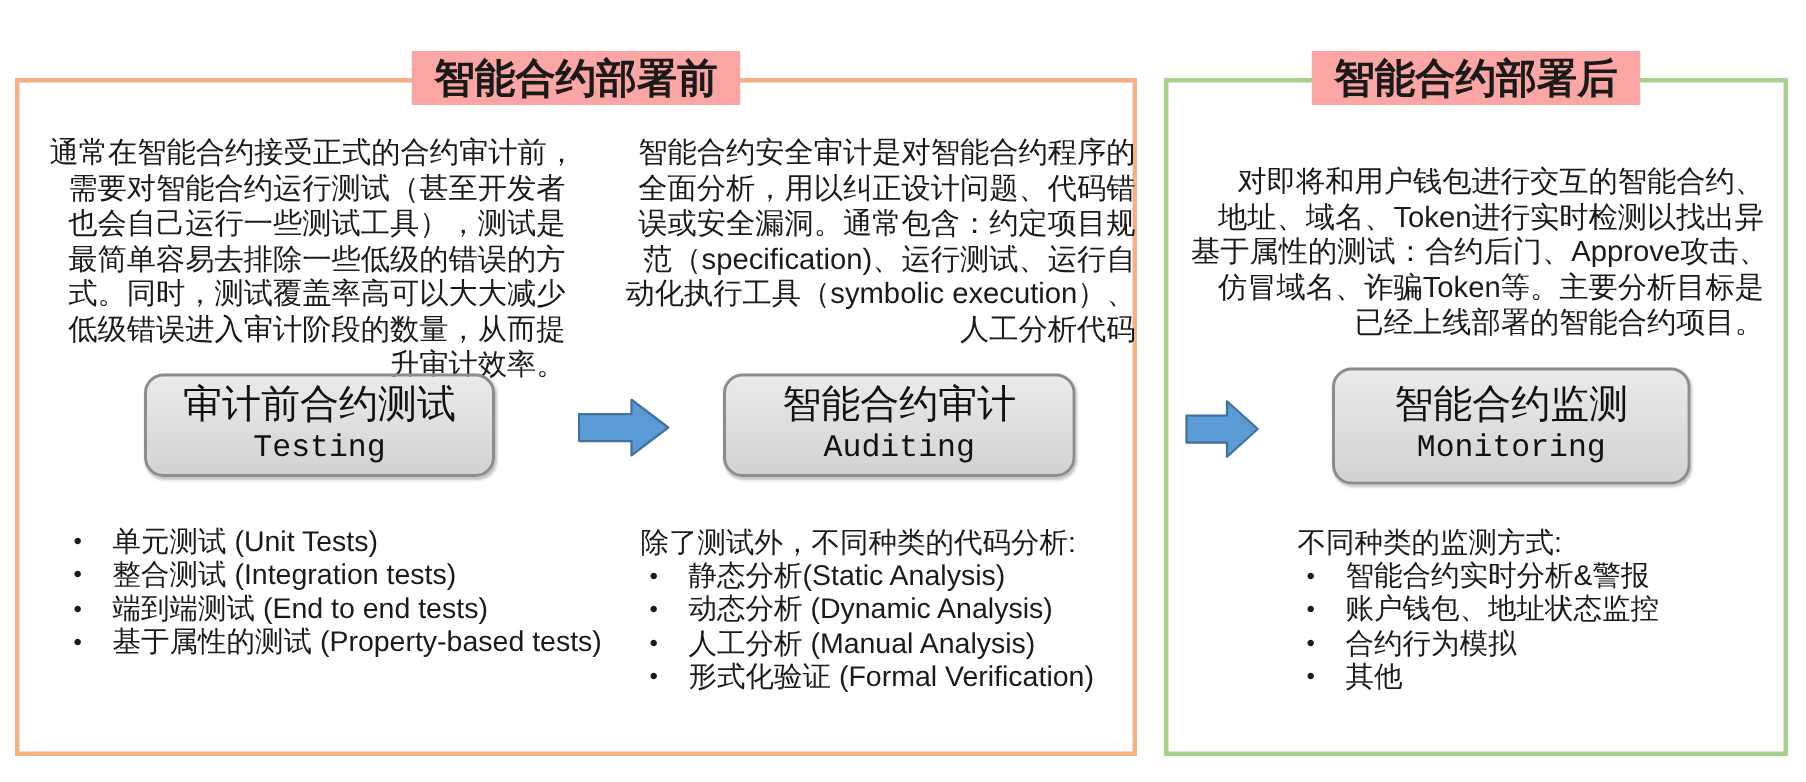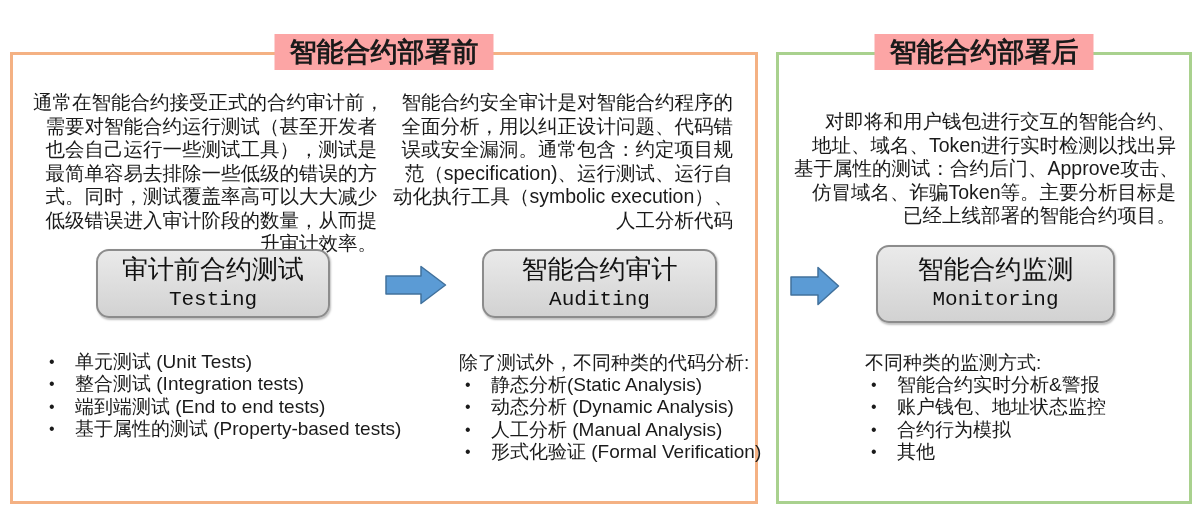--- a/index.html
+++ b/index.html
@@ -109,35 +109,35 @@
           <li>基于属性的测试 (Property-based tests)</li>
         </ul>
     </div>
 
     <div class="flow-arrow" style="left:372px;top:210px;">
       <svg width="62" height="40" viewBox="0 0 62 40">
         <polygon points="1,11 36,11 36,1.5 60.5,20 36,38.5 36,29 1,29" fill="#5B9BD5" stroke="#41719C" stroke-width="1.5" stroke-linejoin="round"></polygon>
       </svg>
     </div>
 
-    <div class="para" style="left:380px;top:36px;width:340px;">
+    <div class="para" style="left:404px;top:36px;width:340px;">
         <div>智能合约安全审计是对智能合约程序的</div>
         <div>全面分析，用以纠正设计问题、代码错</div>
         <div>误或安全漏洞。通常包含：约定项目规</div>
         <div>范（specification)、运行测试、运行自</div>
         <div>动化执行工具（symbolic execution）、</div>
         <div>人工分析代码</div>
       </div>
 
     <div class="stage-box" style="left:469px;top:194px;width:235px;height:69px;">
       <div class="cn">智能合约审计</div>
       <div class="en">Auditing</div>
     </div>
 
-    <div class="blist" style="left:414px;top:296px;width:330px;margin-left:32px;">
+    <div class="blist" style="left:414px;top:296px;width:330px;">
       <div class="blist-header">除了测试外，不同种类的代码分析:</div>
       <ul>
           <li>静态分析(Static Analysis)</li>
           <li>动态分析 (Dynamic Analysis)</li>
           <li>人工分析 (Manual Analysis)</li>
           <li>形式化验证 (Formal Verification)</li>
         </ul>
     </div>
   </section>
 
@@ -151,21 +151,21 @@
         <div>仿冒域名、诈骗Token等。主要分析目标是</div>
         <div>已经上线部署的智能合约项目。</div>
       </div>
 
     <div class="flow-arrow" style="left:11px;top:211px;">
       <svg width="50" height="40" viewBox="0 0 50 40">
         <polygon points="1,11 28,11 28,1.5 48.5,20 28,38.5 28,29 1,29" fill="#5B9BD5" stroke="#41719C" stroke-width="1.5" stroke-linejoin="round"></polygon>
       </svg>
     </div>
 
-    <div class="stage-box" style="left:97px;top:190px;width:239px;height:78px;justify-content:center;">
+    <div class="stage-box" style="left:109px;top:190px;width:239px;height:78px;justify-content:center;">
       <div class="cn">智能合约监测</div>
       <div class="en">Monitoring</div>
     </div>
 
     <div class="blist" style="left:86px;top:296px;width:310px;">
       <div class="blist-header">不同种类的监测方式:</div>
       <ul>
           <li>智能合约实时分析&amp;警报</li>
           <li>账户钱包、地址状态监控</li>
           <li>合约行为模拟</li>

